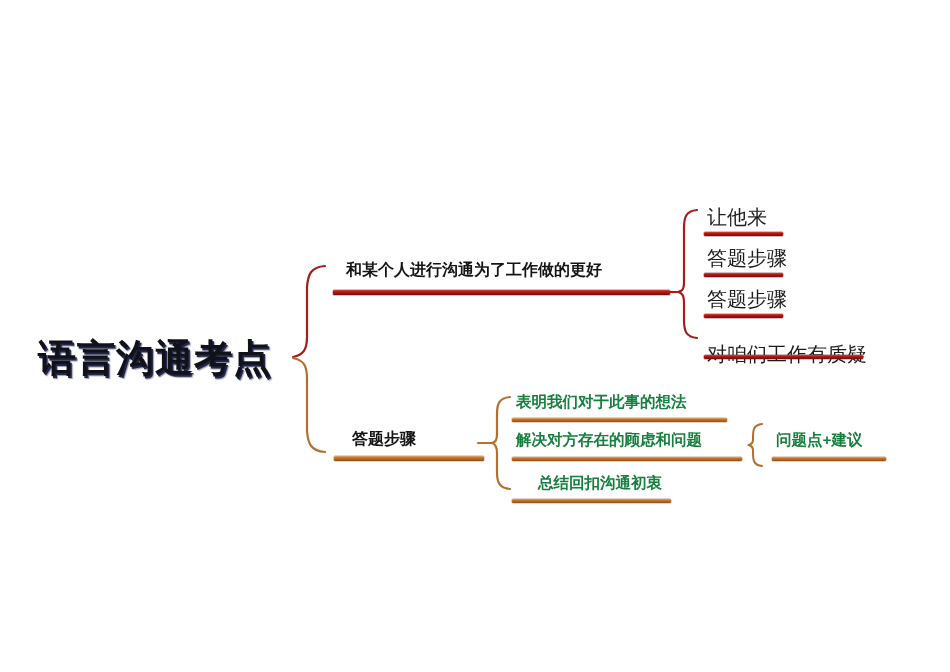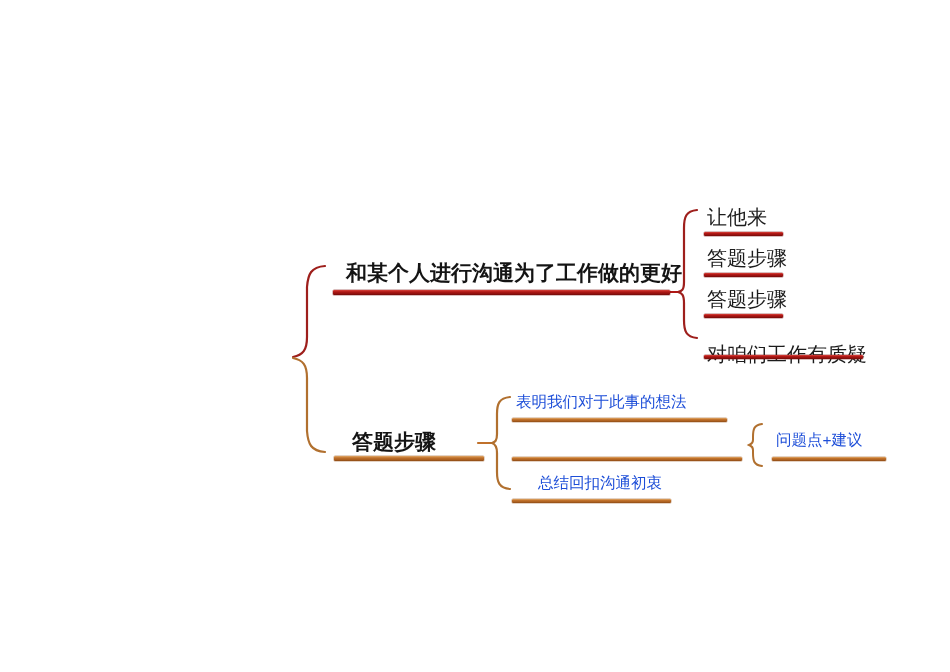--- a/index.html
+++ b/index.html
@@ -39,35 +39,35 @@
     font-size: 38px;
     font-weight: bold;
     letter-spacing: 1px;
     color: #111118;
     text-shadow:
       1.5px 1.5px 0 #20264d,
       2.5px 2.5px 1px rgba(32,38,77,0.45);
   }
 
   .branch-label {
-    font-size: 21px;
+    font-size: 16px;
     font-weight: bold;
     color: #141414;
   }
 
   .leaf-label {
     font-size: 20px;
     font-weight: normal;
     color: #1c1c1c;
   }
 
   .step-label {
     font-size: 15.5px;
-    font-weight: normal;
-    color: #1d4ed8;
+    font-weight: bold;
+    color: #15803d;
   }
 
   
   .rule {
     position: absolute;
     height: 5px;
     border-radius: 1px;
   }
   .rule.red {
     background: linear-gradient(
@@ -130,20 +130,21 @@
 
     <path fill="none" stroke="#b1702f" stroke-width="2.0" stroke-linecap="round" d="M 762 424
              C 754 425, 753 429, 753 437
              L 753 440
              C 753 444, 751 444, 749 445
              C 751 446, 753 446, 753 450
              L 753 453
              C 753 461, 754 465, 762 466"></path>
   </svg>
 
+  <div class="node root-title" style="left:38px; top:339px;">语言沟通考点</div>
 
   <div class="node branch-label" style="left:346px; top:262px;">和某个人进行沟通为了工作做的更好</div>
   <div class="rule red" style="left:333px; top:290px; width:337px;"></div>
 
   <div class="node leaf-label" style="left:707px; top:207px;">让他来</div>
   <div class="rule red thin" style="left:704px; top:232px; width:79px;"></div>
 
   <div class="node leaf-label" style="left:707px; top:248px;">答题步骤</div>
   <div class="rule red thin" style="left:704px; top:273px; width:79px;"></div>
 
@@ -152,20 +153,21 @@
 
   <div class="node leaf-label" style="left:707px; top:344px;">对咱们工作有质疑</div>
   <div class="rule red thin" style="left:704px; top:355px; width:159px;"></div>
 
   <div class="node branch-label" style="left:352px; top:431px;">答题步骤</div>
   <div class="rule orange" style="left:334px; top:456px; width:150px;"></div>
 
   <div class="node step-label" style="left:516px; top:394px;">表明我们对于此事的想法</div>
   <div class="rule orange thin" style="left:512px; top:418px; width:215px;"></div>
 
+  <div class="node step-label" style="left:516px; top:432px;">解决对方存在的顾虑和问题</div>
   <div class="rule orange thin" style="left:512px; top:457px; width:230px;"></div>
 
   <div class="node step-label" style="left:538px; top:475px;">总结回扣沟通初衷</div>
   <div class="rule orange thin" style="left:512px; top:499px; width:159px;"></div>
 
   <div class="node step-label" style="left:776px; top:432px;">问题点+建议</div>
   <div class="rule orange thin" style="left:772px; top:457px; width:114px;"></div>
 
 </div>
 

